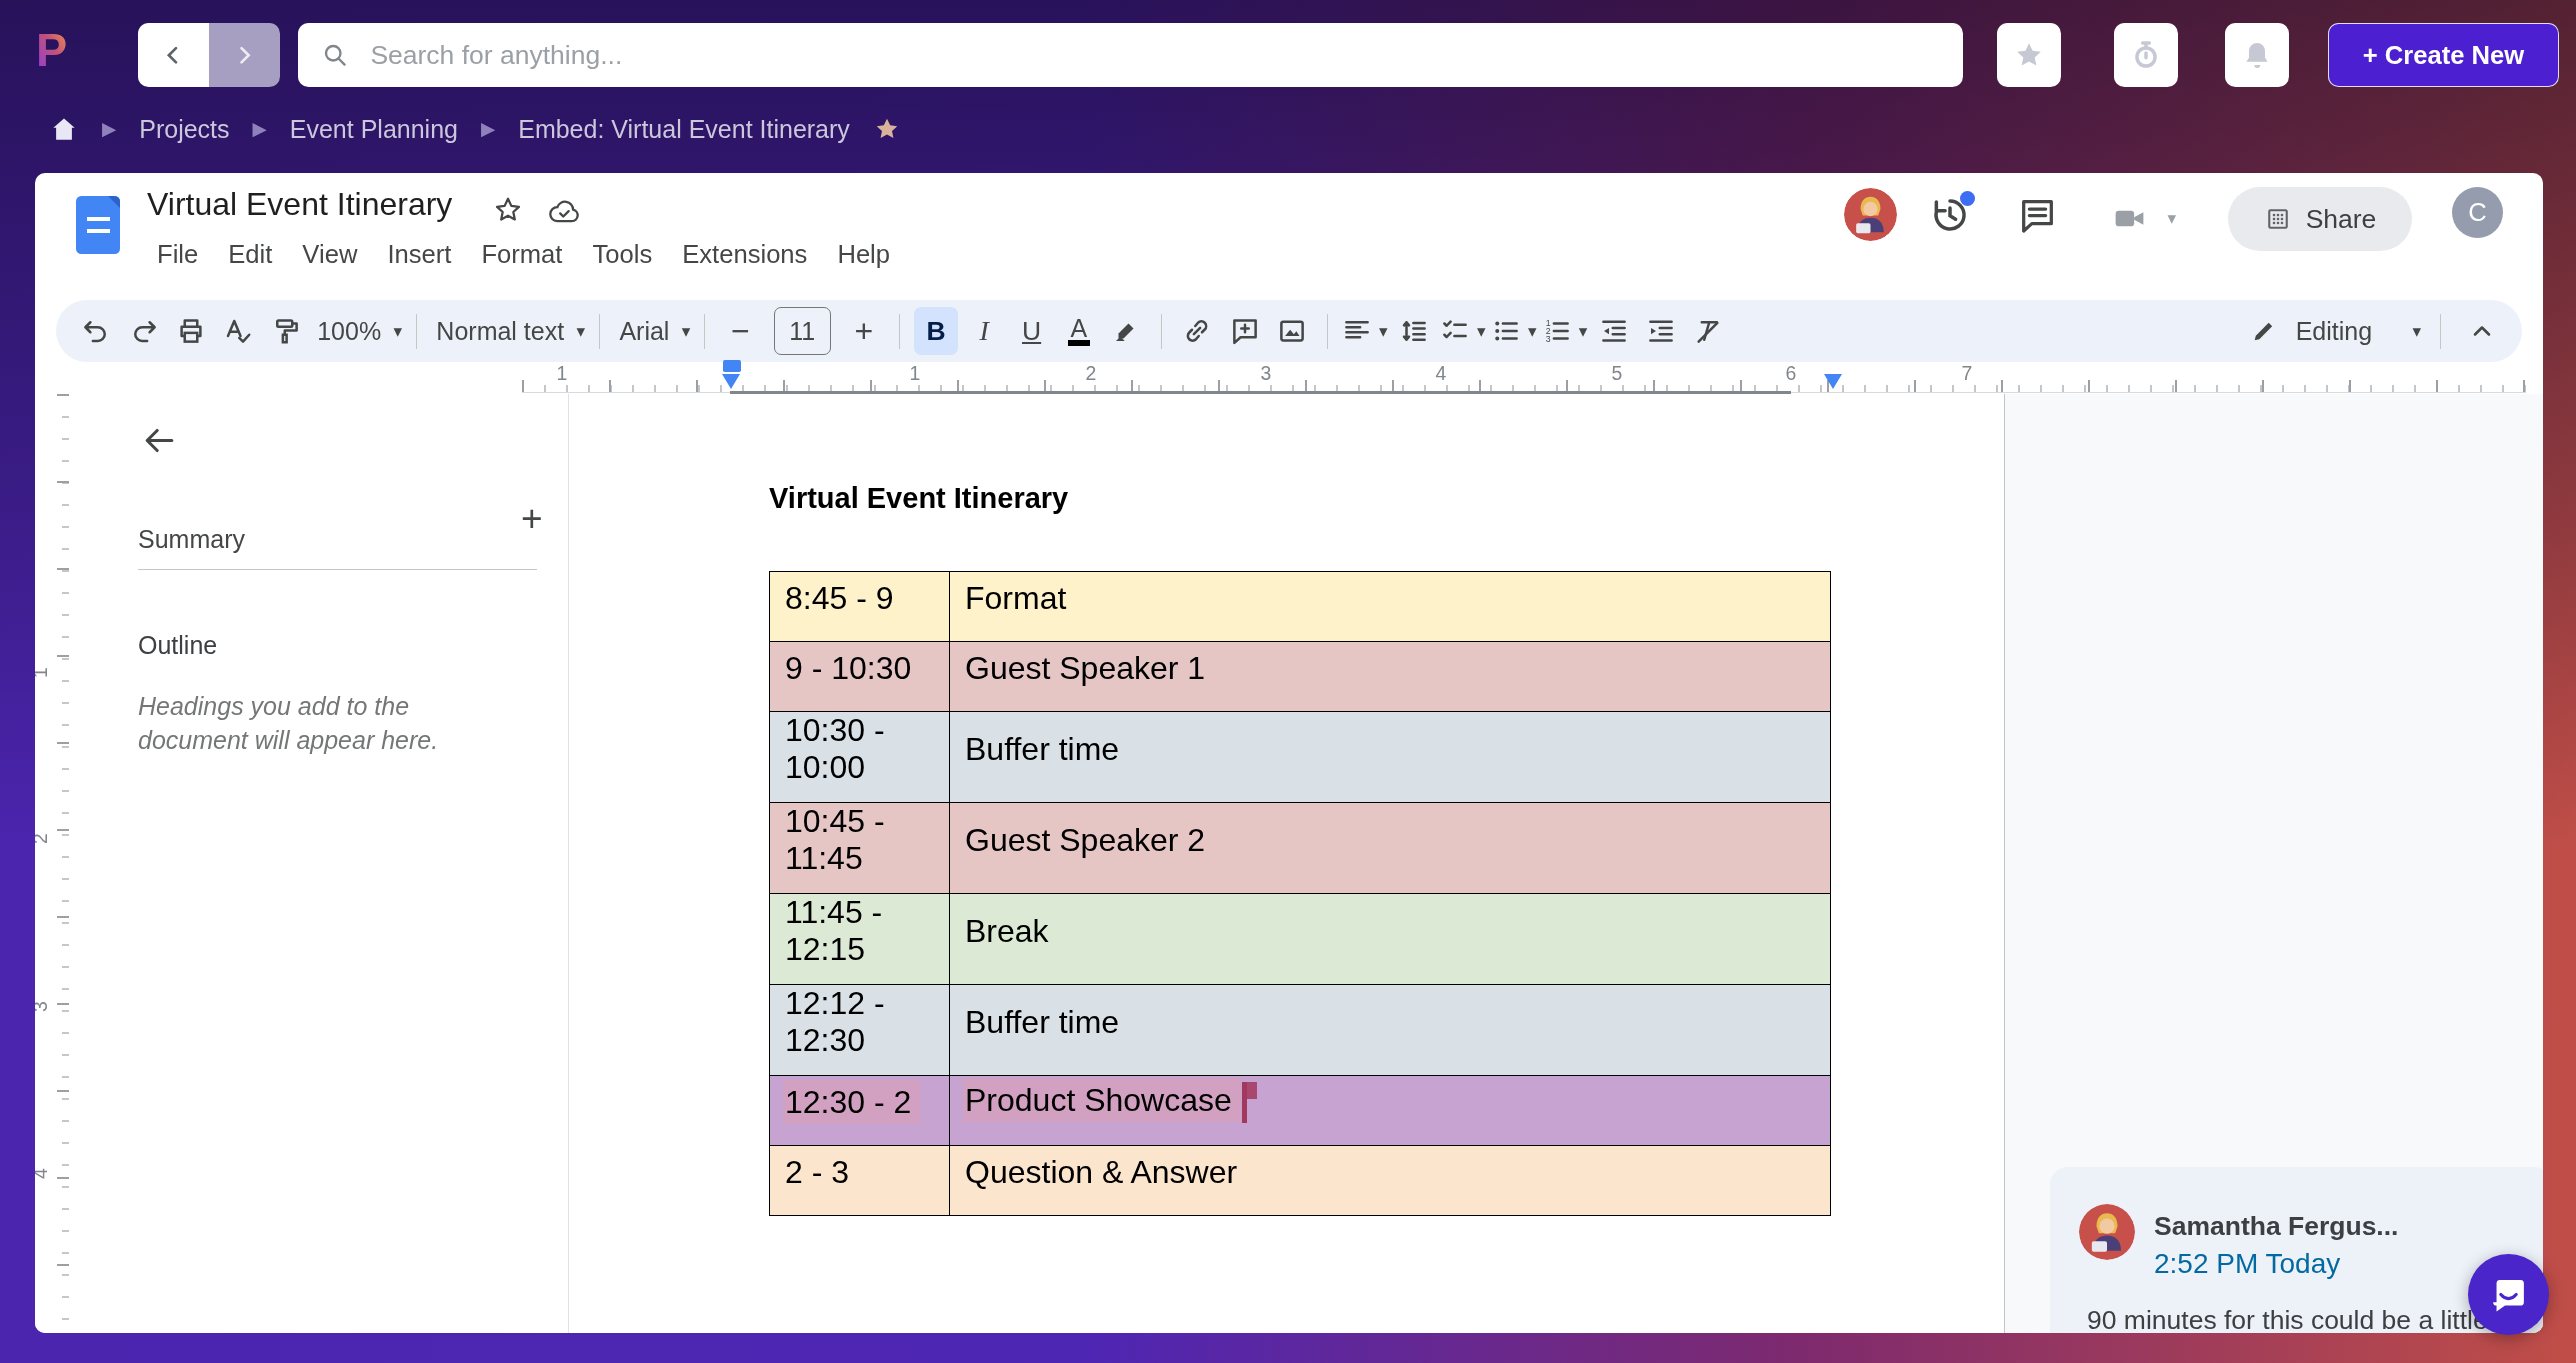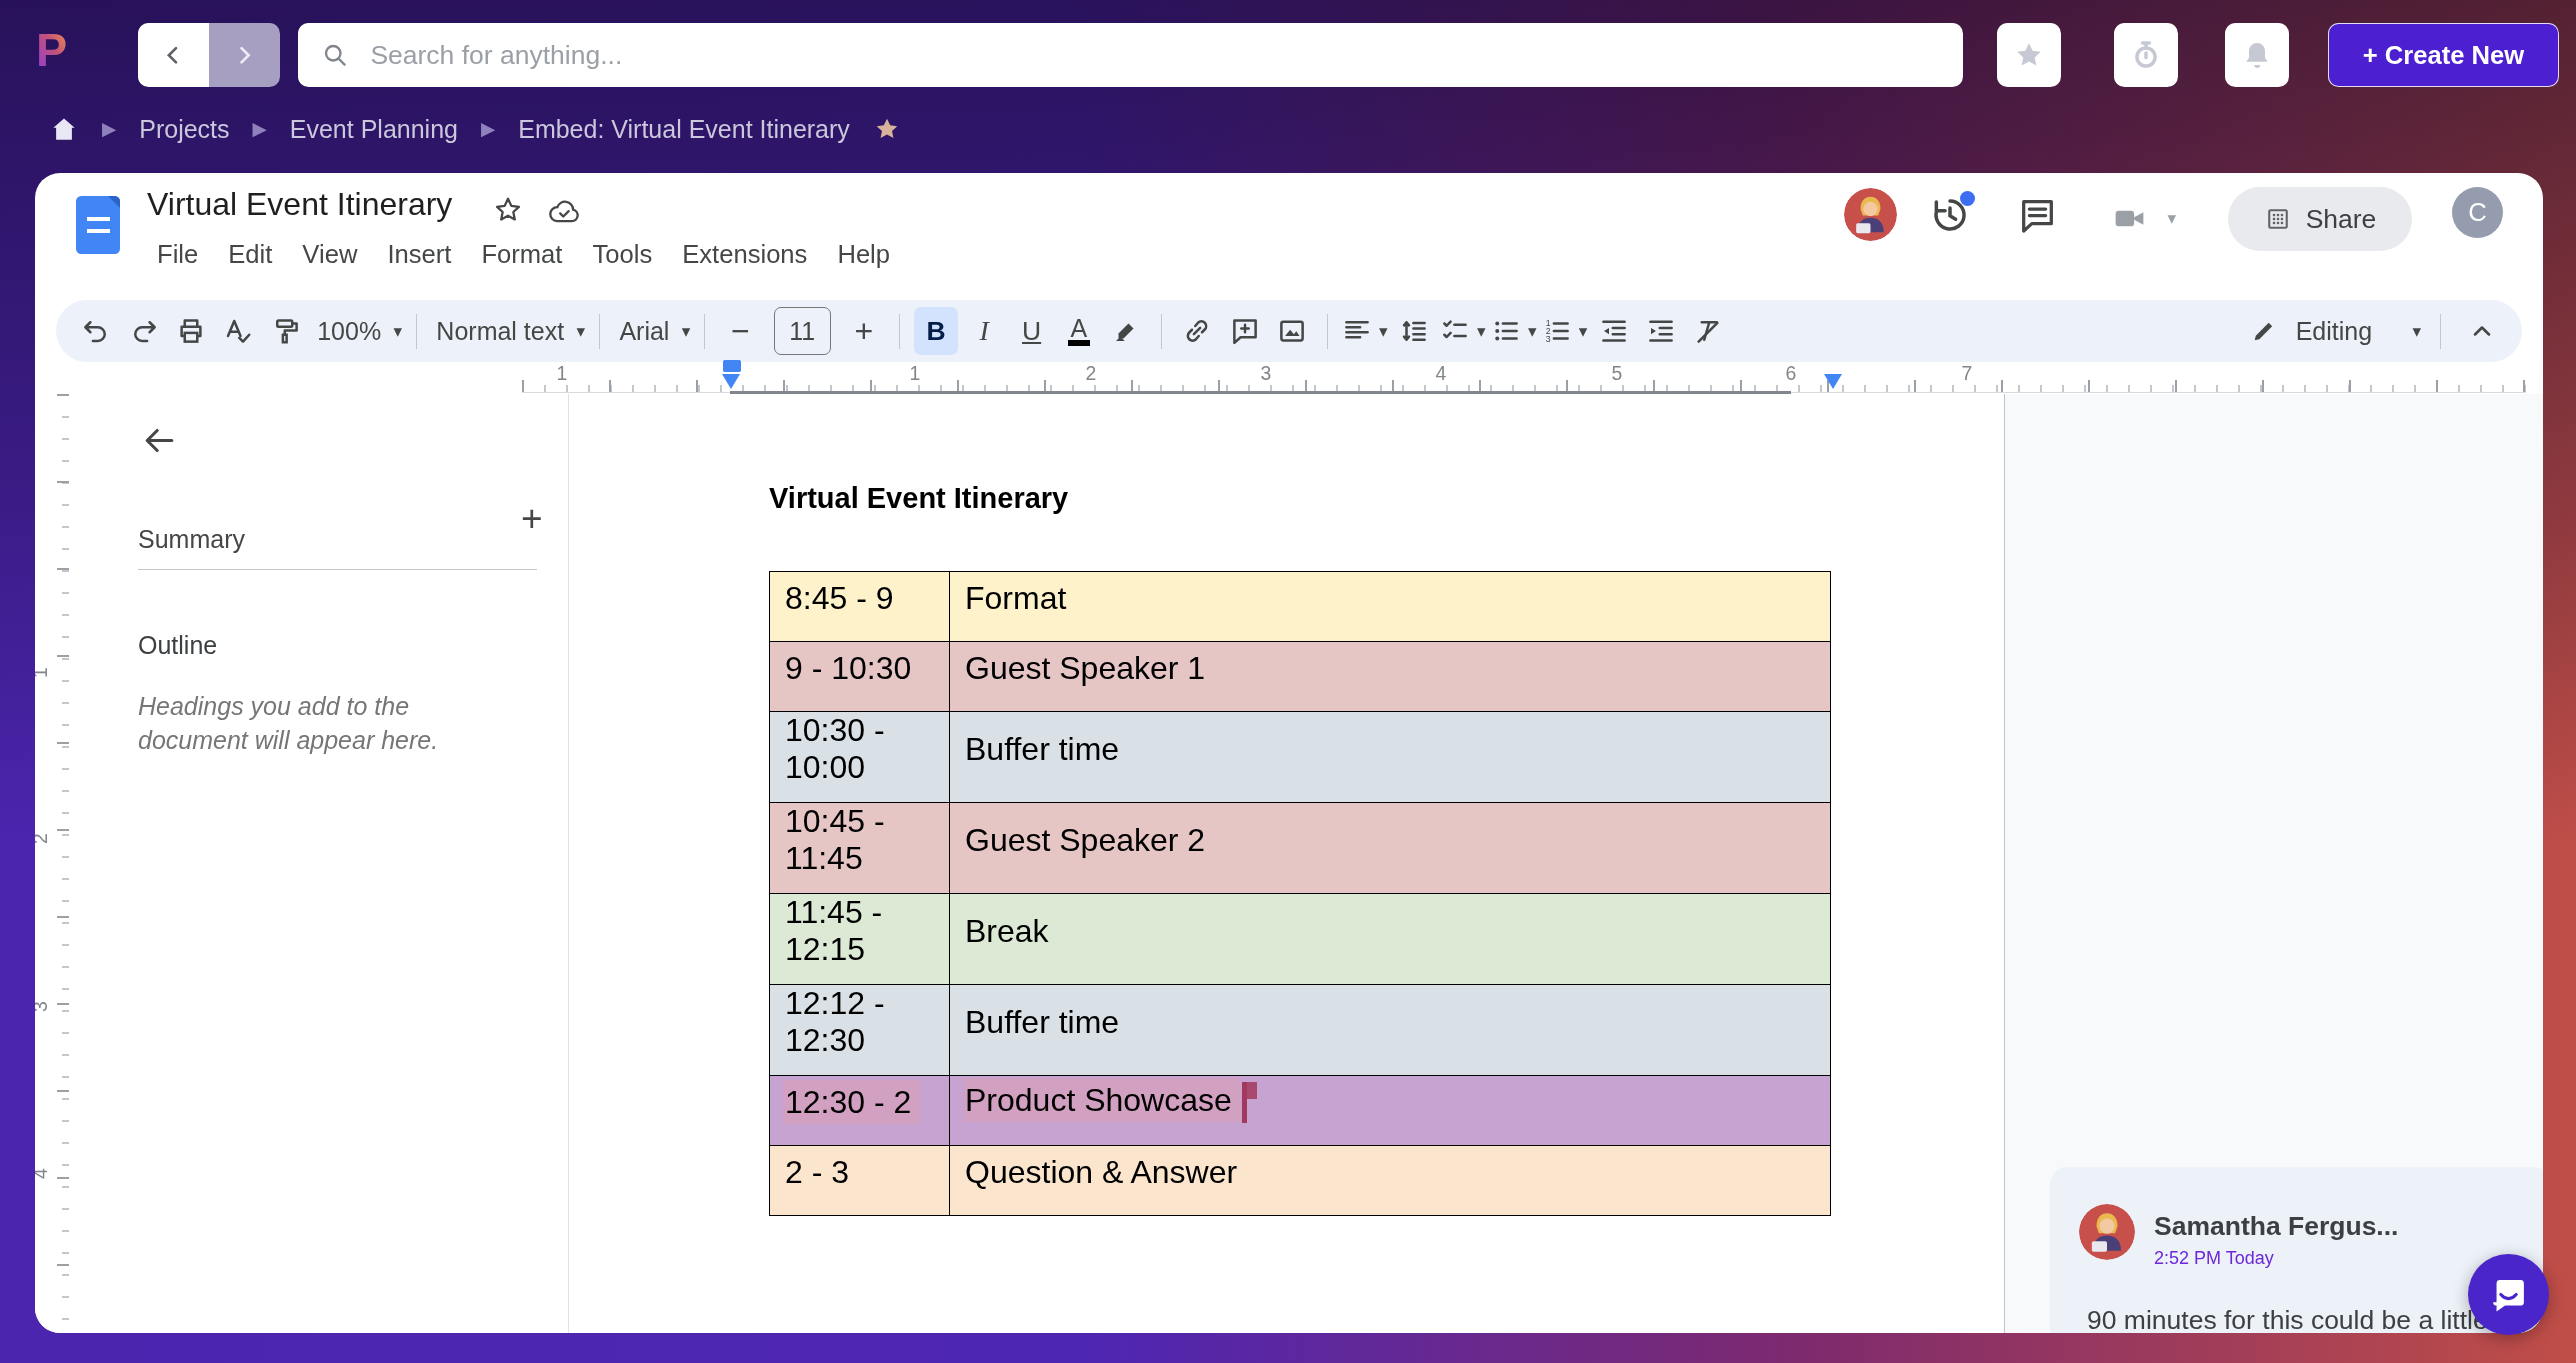--- a/index.html
+++ b/index.html
@@ -28,21 +28,21 @@
   .btn-star{left:1997px;top:23px}.btn-timer{left:2114px;top:23px}.btn-bell{left:2225px;top:23px}
   .create-btn{left:2328px;top:23px;width:231px;height:64px;background:#4c1fd0;border:1.8px solid rgba(255,255,255,.85);
     border-radius:10.6px;color:#fff;font-size:25.6px;font-weight:600;display:flex;align-items:center;justify-content:center;box-sizing:border-box}
 
   
   .breadcrumb{left:49px;top:108px;height:42px;display:flex;align-items:center;gap:23px;
     color:#cbc7dc;font-size:25px;font-weight:500}
   .crumb-sep{color:#8f82bc;font-size:18.5px}
 
   
-  .card{left:35px;top:173px;width:2508px;height:1160px;background:#fff;border-radius:25px;overflow:hidden}
+  .card{left:35px;top:173px;width:2508px;height:1160px;background:#fff;border-radius:10px;overflow:hidden}
 
   
   .doc-icon{left:41px;top:23px;width:44px;height:58px;background:#4285f4;border-radius:5.3px}
   .doc-icon::before{content:"";position:absolute;left:10.6px;top:21px;width:23px;height:18.5px;
     background:repeating-linear-gradient(#fff 0 4.4px,transparent 4.4px 11.5px)}
   .doc-icon::after{content:"";position:absolute;right:0;top:0;border-style:solid;border-width:0 12.4px 12.4px 0;
     border-color:transparent #2b63c9 transparent transparent;border-radius:0 5.3px 0 0}
   .doc-title{left:112px;top:13.2px;font-size:32px;font-weight:500;color:#1f1f1f}
   .title-star{left:457px;top:21px}.title-cloud{left:512px;top:23px}
   .menubar{left:107px;top:62px;display:flex;gap:0;font-size:25.6px;color:#444746}
@@ -115,21 +115,21 @@
   .itable td.t{width:164px}
   .itable td.a{width:865px}
   .hl{padding:4.4px 8.8px 4.4px 1.8px;margin-left:-1.8px}
   .collab-cursor{display:inline-block;position:relative;width:4.4px;height:41px;background:#a2385e;
     vertical-align:middle;margin-left:1.8px}
   .collab-cursor::before{content:"";position:absolute;left:2.6px;top:0;width:11.5px;height:17px;background:#a2385e;opacity:.85}
 
   .comment-card{position:absolute;left:1981px;top:773px;width:501px;height:279px;background:#edf1f8;border-radius:17.7px}
   .cm-avatar{position:absolute;left:29px;top:37px;width:56px;height:56px;border-radius:50%;overflow:hidden}
   .cm-name{position:absolute;left:104px;top:44px;font-size:26.5px;font-weight:700;color:#3c4043}
-  .cm-time{position:absolute;left:104px;top:81px;font-size:18px;color:#6d28d9}
+  .cm-time{position:absolute;left:104px;top:81px;font-size:28px;color:#0369a1}
   .cm-body{position:absolute;left:37px;top:134px;width:438px;font-size:26.5px;line-height:38px;color:#3c4043}
 
   .fab{left:2468px;top:1254px;width:81px;height:81px;border-radius:50%;background:#4a25c9;
     display:flex;align-items:center;justify-content:center;box-shadow:0 3.5px 16px rgba(0,0,0,.3)}
 </style>
 </head>
 <body>
 
 <div class="abs logo">
   <svg viewBox="0 0 24 24" width="51" height="51">

